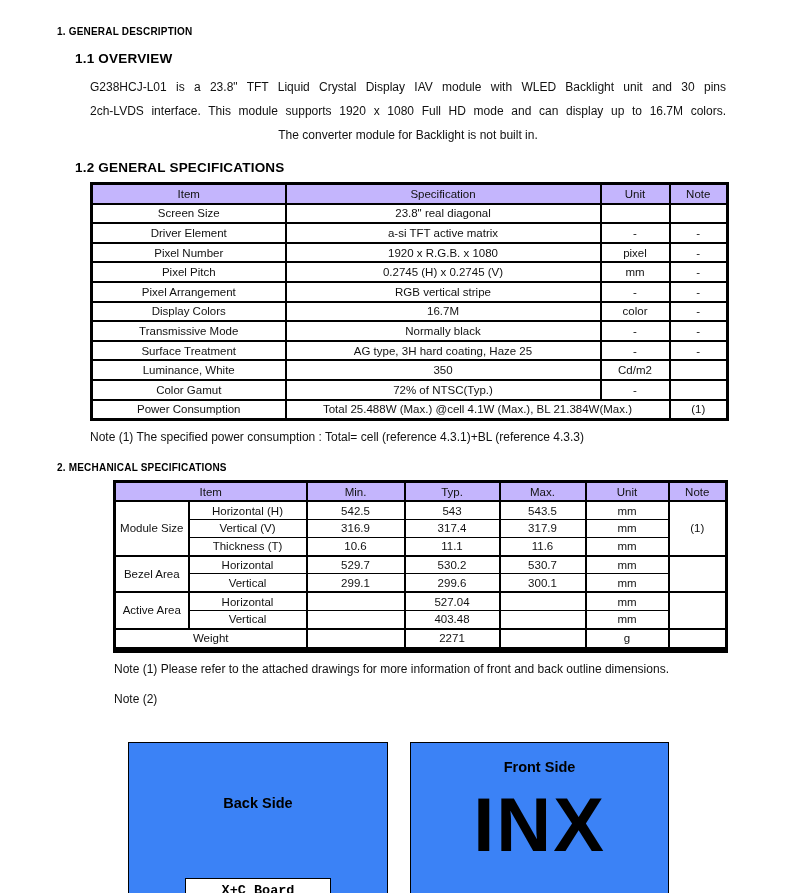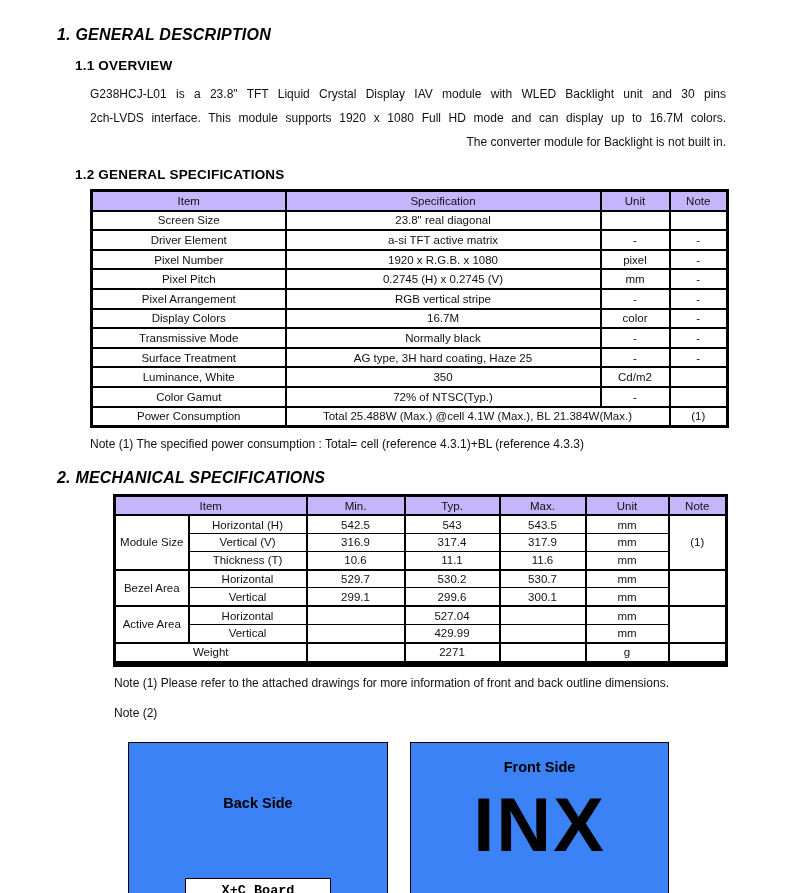--- a/index.html
+++ b/index.html
@@ -5,35 +5,35 @@
   html,body{margin:0;padding:0;background:#fff;}
   .page{
     position:relative;
     width:792px;height:893px;
     background:#ffffff;
     color:#000;
     font-family:"Liberation Sans", sans-serif;
     overflow:hidden;
   }
   .h1{
-    font-weight:bold;font-size:16px;letter-spacing:.2px;
-    margin:0 0 0 57px;padding:0;font-style:italic;
+    font-weight:bold;font-size:10px;letter-spacing:.2px;
+    margin:0 0 0 57px;padding:0;
   }
   .h2{
     font-weight:bold;font-size:13.5px;letter-spacing:.2px;
     margin:0 0 0 75px;padding:0;
   }
   #sec1-title{padding-top:26px;}
   #overview-title{margin-top:14px;}
   .para{
     margin:9px 0 0 90px;width:636px;
     font-size:12px;line-height:24px;color:#111;
   }
   .jline{text-align:justify;text-align-last:justify;}
-  .jline.last{text-align:right;text-align-last:auto;}
+  .jline.last{text-align:center;text-align-last:auto;}
   #genspec-title{margin-top:13px;}
 
   table{border-collapse:collapse;table-layout:fixed;background:#fff;}
   td,th{
     text-align:center;vertical-align:middle;
     font-size:11.5px;font-weight:normal;color:#111;
     padding:0 2px;overflow:hidden;white-space:nowrap;
   }
   thead th{background:#c4b5fd;}
 
@@ -249,21 +249,21 @@
         <td class="tt">Horizontal</td>
         <td class="tt"></td>
         <td class="tt">527.04</td>
         <td class="tt"></td>
         <td class="tt">mm</td>
         <td rowspan="2" class="tt"></td>
       </tr>
       <tr>
         <td>Vertical</td>
         <td></td>
-        <td>429.99</td>
+        <td>403.48</td>
         <td></td>
         <td>mm</td>
       </tr>
       <tr>
         <td colspan="2" class="tt tb">Weight</td>
         <td class="tt tb"></td>
         <td class="tt tb">2271</td>
         <td class="tt tb"></td>
         <td class="tt tb">g</td>
         <td class="tt tb"></td>

